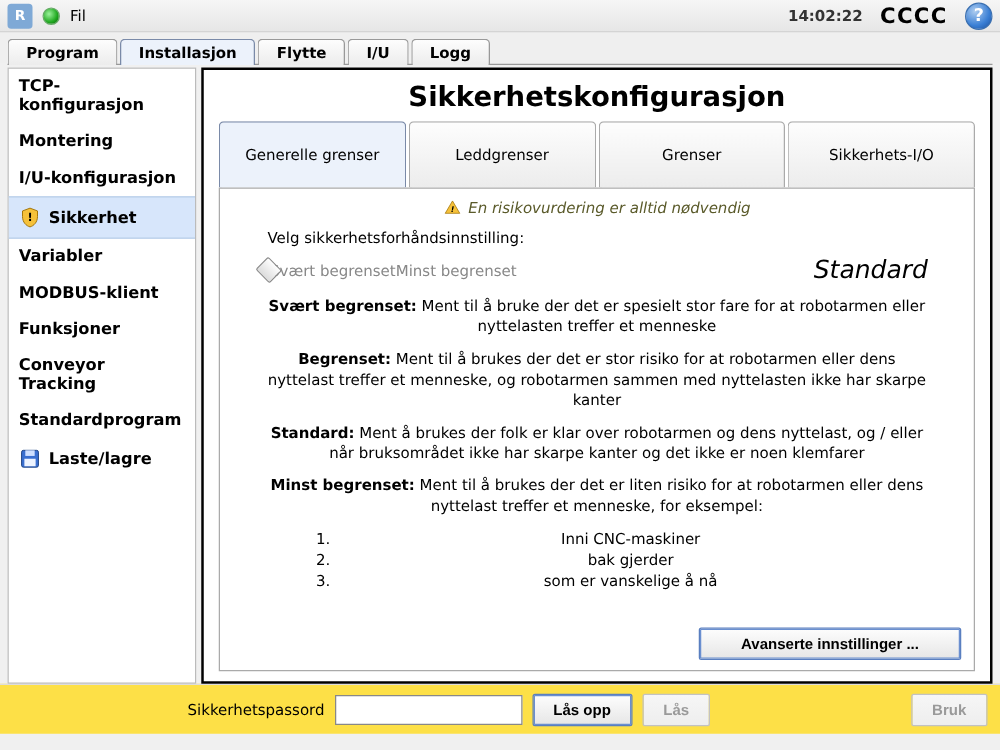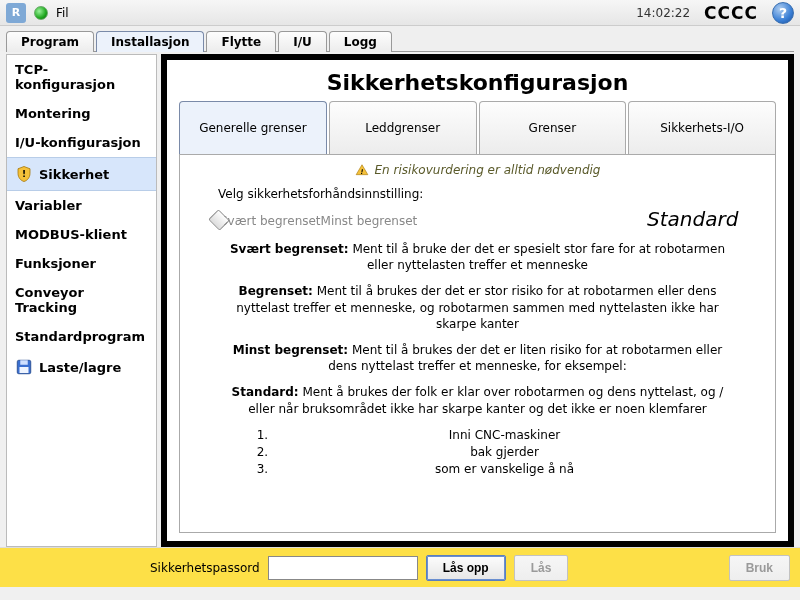--- a/index.html
+++ b/index.html
@@ -28,21 +28,21 @@
     border-radius: 3px;
     display: flex; align-items: center; justify-content: center;
     color: #fff; font-weight: bold; font-size: 11px;
   }
   .topbar .status-dot {
     width: 14px; height: 14px; border-radius: 50%;
     background: radial-gradient(circle at 35% 35%, #9bf29b, #1fa81f 60%, #0a5a0a);
     border: 1px solid #6a6;
   }
   .topbar .spacer { flex: 1; }
-  .topbar .time { font-size: 12px; color: #333; margin-right: 6px;}
+  .topbar .time { font-size: 12px; color: #333; margin-right: 6px; font-weight: bold;}
   .topbar .cccc { font-weight: bold; font-size: 17px; letter-spacing: 1px; margin-right: 6px;}
   .topbar .help {
     width: 22px; height: 22px; border-radius: 50%;
     background: radial-gradient(circle at 35% 30%, #aecdf0, #3a7fd5 60%, #1b4e9b);
     color: #fff; display:flex; align-items:center; justify-content:center;
     font-weight: bold; font-size: 14px; border:1px solid #3a6fb0;
   }
   
   .maintabs {
     display: flex;
@@ -101,21 +101,21 @@
     background: #d7e6fb;
     border-top: 1px solid #b8cde8;
     border-bottom: 1px solid #b8cde8;
   }
   .sidebar .icon { width: 18px; height: 18px; display:inline-flex; align-items:center; justify-content:center;}
   .shield-icon svg { width: 18px; height: 18px; }
   .disk-icon svg { width: 18px; height: 18px; }
 
   .main {
     flex: 1;
-    border: 6px solid #000000;
+    border: 2px solid #000000;
     background: #fff;
     display: flex;
     flex-direction: column;
   }
   .main-title {
     text-align: center;
     font-size: 22px;
     font-weight: bold;
     padding: 10px 0 6px 0;
   }
@@ -335,29 +335,32 @@
             <span>Svært begrenset</span>
             <span>Minst begrenset</span>
           </div>
         </div>
         <div class="preset-name">Standard</div>
       </div>
 
       <div class="descs">
         <p><b>Svært begrenset:</b> <span>Ment til å bruke der det er spesielt stor fare for at robotarmen eller nyttelasten treffer et menneske</span></p>
         <p><b>Begrenset:</b> <span>Ment til å brukes der det er stor risiko for at robotarmen eller dens nyttelast treffer et menneske, og robotarmen sammen med nyttelasten ikke har skarpe kanter</span></p>
+        <p><b>Standard:</b> <span>Ment å brukes der folk er klar over robotarmen og dens nyttelast, og / eller når bruksområdet ikke har skarpe kanter og det ikke er noen klemfarer</span></p>
         <p><b>Minst begrenset:</b> <span>Ment til å brukes der det er liten risiko for at robotarmen eller dens nyttelast treffer et menneske, for eksempel:</span></p>
-        <p><b>Standard:</b> <span>Ment å brukes der folk er klar over robotarmen og dens nyttelast, og / eller når bruksområdet ikke har skarpe kanter og det ikke er noen klemfarer</span></p>
         <ol>
           <li>Inni CNC-maskiner</li>
           <li>bak gjerder</li>
           <li>som er vanskelige å nå</li>
         </ol>
       </div>
 
+      <div class="adv-row">
+        <button class="btn wide default">Avanserte innstillinger ...</button>
+      </div>
     </div>
   </div>
 </div>
 
 <div class="bottombar">
   <span class="lbl">Sikkerhetspassord</span>
   <input type="password" value="" style="">
   <button class="btn default">Lås opp</button>
   <button class="btn disabled">Lås</button>
   <span class="grow"></span>

